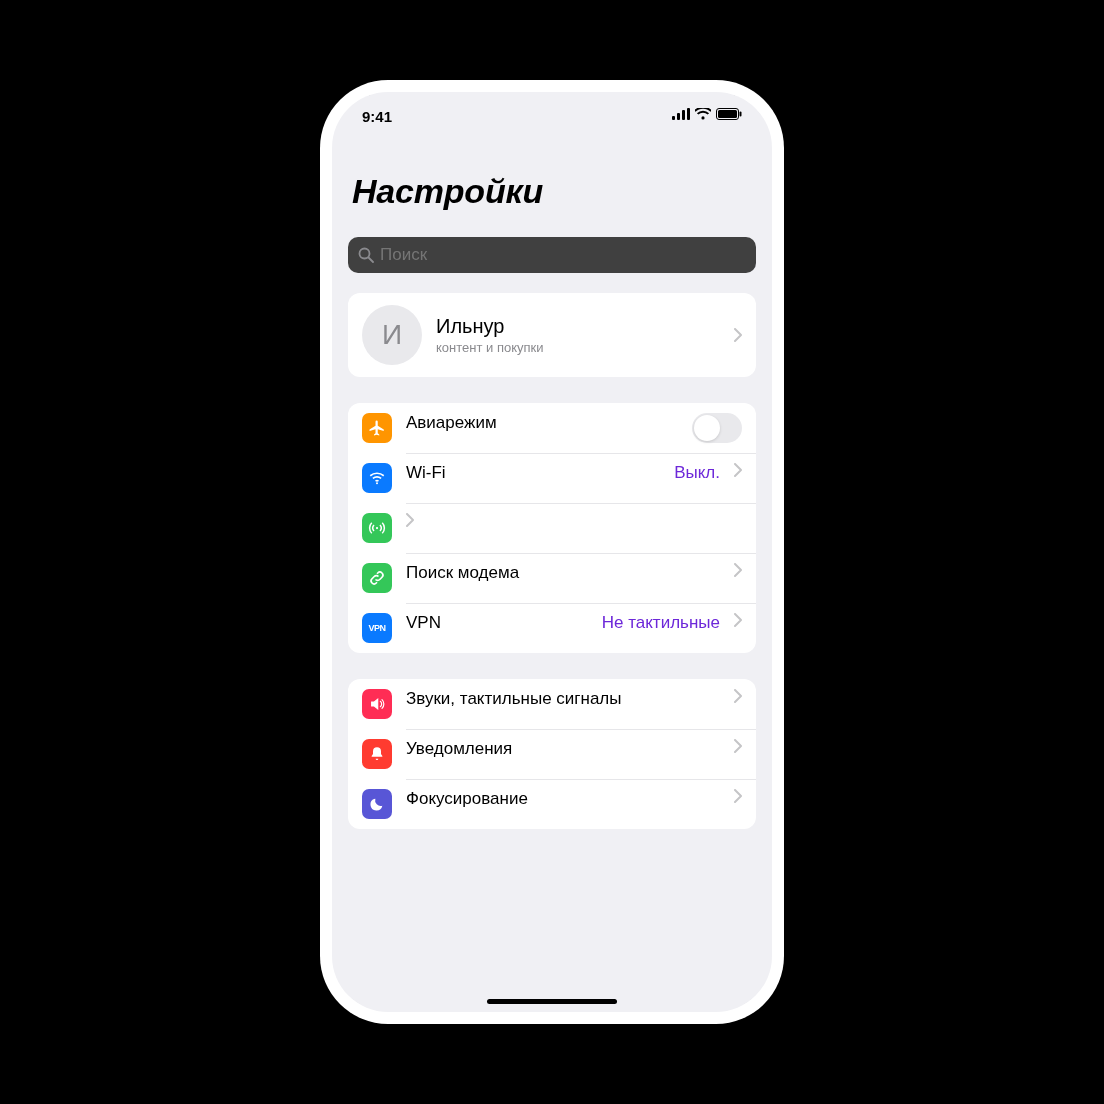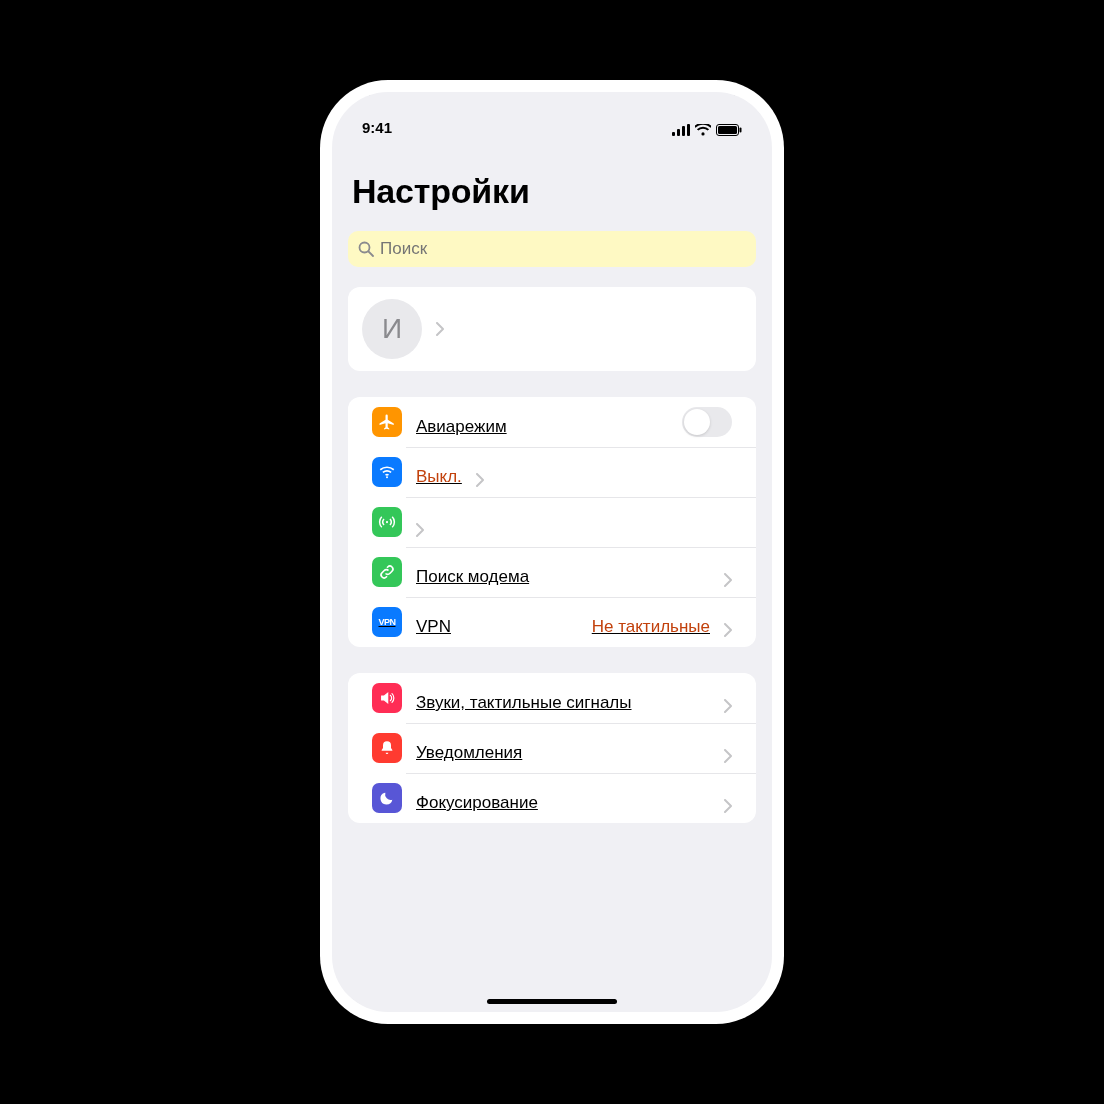--- a/index.html
+++ b/index.html
@@ -17,43 +17,44 @@
   height: 920px;
   background: #f0f0f4;
   border-radius: 56px;
   box-shadow: 0 0 0 12px #fff, 0 10px 40px rgba(0,0,0,.35);
   overflow: hidden;
   position: relative;
 }
 .statusbar {
   display: flex;
   justify-content: space-between;
-  align-items: flex-end;
+  align-items: flex-start;
   padding: 16px 30px 6px;
   height: 50px;
 }
 .time {
   font-weight: 600;
   font-size: 15px;
 }
 .status-right { display:flex; align-items:center; gap:5px; }
 .status-right svg { display:block; }
 .content {
   padding: 0 16px;
   height: calc(100% - 50px);
   overflow: hidden;
 }
 .title {
   font-size: 34px;
   font-weight: 700;
-  margin: 30px 4px 20px;
+  margin: 30px 4px 26px;
   letter-spacing: -0.2px;
+  font-style: italic;
 }
 .search {
-  background: #fef9c3;
+  background: #404040;
   border-radius: 10px;
   display:flex;
   align-items:center;
   gap:6px;
   padding: 8px 10px;
   margin-bottom: 20px;
 }
 .search svg { flex:none; }
 .search-input {
   border:none; background:transparent; outline:none;
@@ -77,42 +78,41 @@
   font-size:28px; color:#8a8a8e;
 }
 .profile-text { flex:1; }
 .profile-name { font-size:20px; font-weight:400; }
 .profile-sub { font-size:13px; color:#8a8a8e; margin-top:2px; }
 .chevron {
   color:#c5c5c7;
   flex:none;
 }
 .row {
-  display:flex; align-items:flex-end;
-  padding: 10px 24px;
+  display:flex; align-items:flex-start;
+  padding: 10px 14px;
   gap: 14px;
   position:relative;
-  text-decoration:underline;
 }
 .row + .row::before {
   content:"";
   position:absolute;
   left:58px; right:0; top:0;
   height:1px;
   background:#e6e6e9;
 }
 .iconbox {
   width:30px; height:30px;
   border-radius:7px;
   display:flex; align-items:center; justify-content:center;
   flex:none;
   color:#fff;
 }
 .label { flex:1; font-size:17px; color:#000; }
-.value { font-size:17px; color:#c2410c; }
+.value { font-size:17px; color:#6d28d9; }
 .toggle {
   width:50px; height:30px;
   background:#e9e9ec;
   border-radius:15px;
   position:relative;
 }
 .toggle::after {
   content:"";
   position:absolute;
   width:26px; height:26px;
@@ -163,20 +163,24 @@
           <line x1="10.5" y1="10.5" x2="15" y2="15" stroke="#8a8a8e" stroke-width="1.8" stroke-linecap="round"></line>
         </svg>
       <input class="search-input" placeholder="Поиск" style="">
     </div>
 
     <div class="group">
       <div class="profile">
         <div class="avatar">
           <span>И</span>
         </div>
+        <div class="profile-text">
+          <div class="profile-name">Ильнур</div>
+          <div class="profile-sub">контент и покупки</div>
+        </div>
         <svg class="chevron" width="8" height="14" viewBox="0 0 8 14">
             <path d="M1 1l6 6-6 6" stroke="currentColor" stroke-width="2" fill="none" stroke-linecap="round" stroke-linejoin="round"></path>
           </svg>
       </div>
     </div>
 
     <div class="group">
       <div class="row">
         <div class="iconbox" style="background:#ff9500">
           <svg width="18" height="18" viewBox="0 0 24 24" fill="#fff">
@@ -188,20 +192,21 @@
       </div>
       <div class="row">
         <div class="iconbox" style="background:#0a7aff">
           <svg width="18" height="18" viewBox="0 0 24 24" fill="none" stroke="#fff" stroke-width="2.2">
               <path d="M3 9a14 14 0 0 1 18 0"></path>
               <path d="M6.5 12.5a9 9 0 0 1 11 0"></path>
               <path d="M10 16a4 4 0 0 1 4 0"></path>
               <circle cx="12" cy="19" r="1.3" fill="#fff" stroke="none"></circle>
             </svg>
         </div>
+        <div class="label">Wi-Fi</div>
         <div class="value">Выкл.</div>
         <svg class="chevron" width="8" height="14" viewBox="0 0 8 14">
             <path d="M1 1l6 6-6 6" stroke="currentColor" stroke-width="2" fill="none" stroke-linecap="round" stroke-linejoin="round"></path>
           </svg>
       </div>
       <div class="row">
         <div class="iconbox" style="background:#34c759">
           <svg width="18" height="18" viewBox="0 0 24 24" fill="none" stroke="#fff" stroke-width="2">
               <path d="M5 5a10 10 0 0 0 0 14M8 8a6 6 0 0 0 0 8M19 5a10 10 0 0 1 0 14M16 8a6 6 0 0 1 0 8"></path>
               <circle cx="12" cy="12" r="1.5" fill="#fff" stroke="none"></circle>

